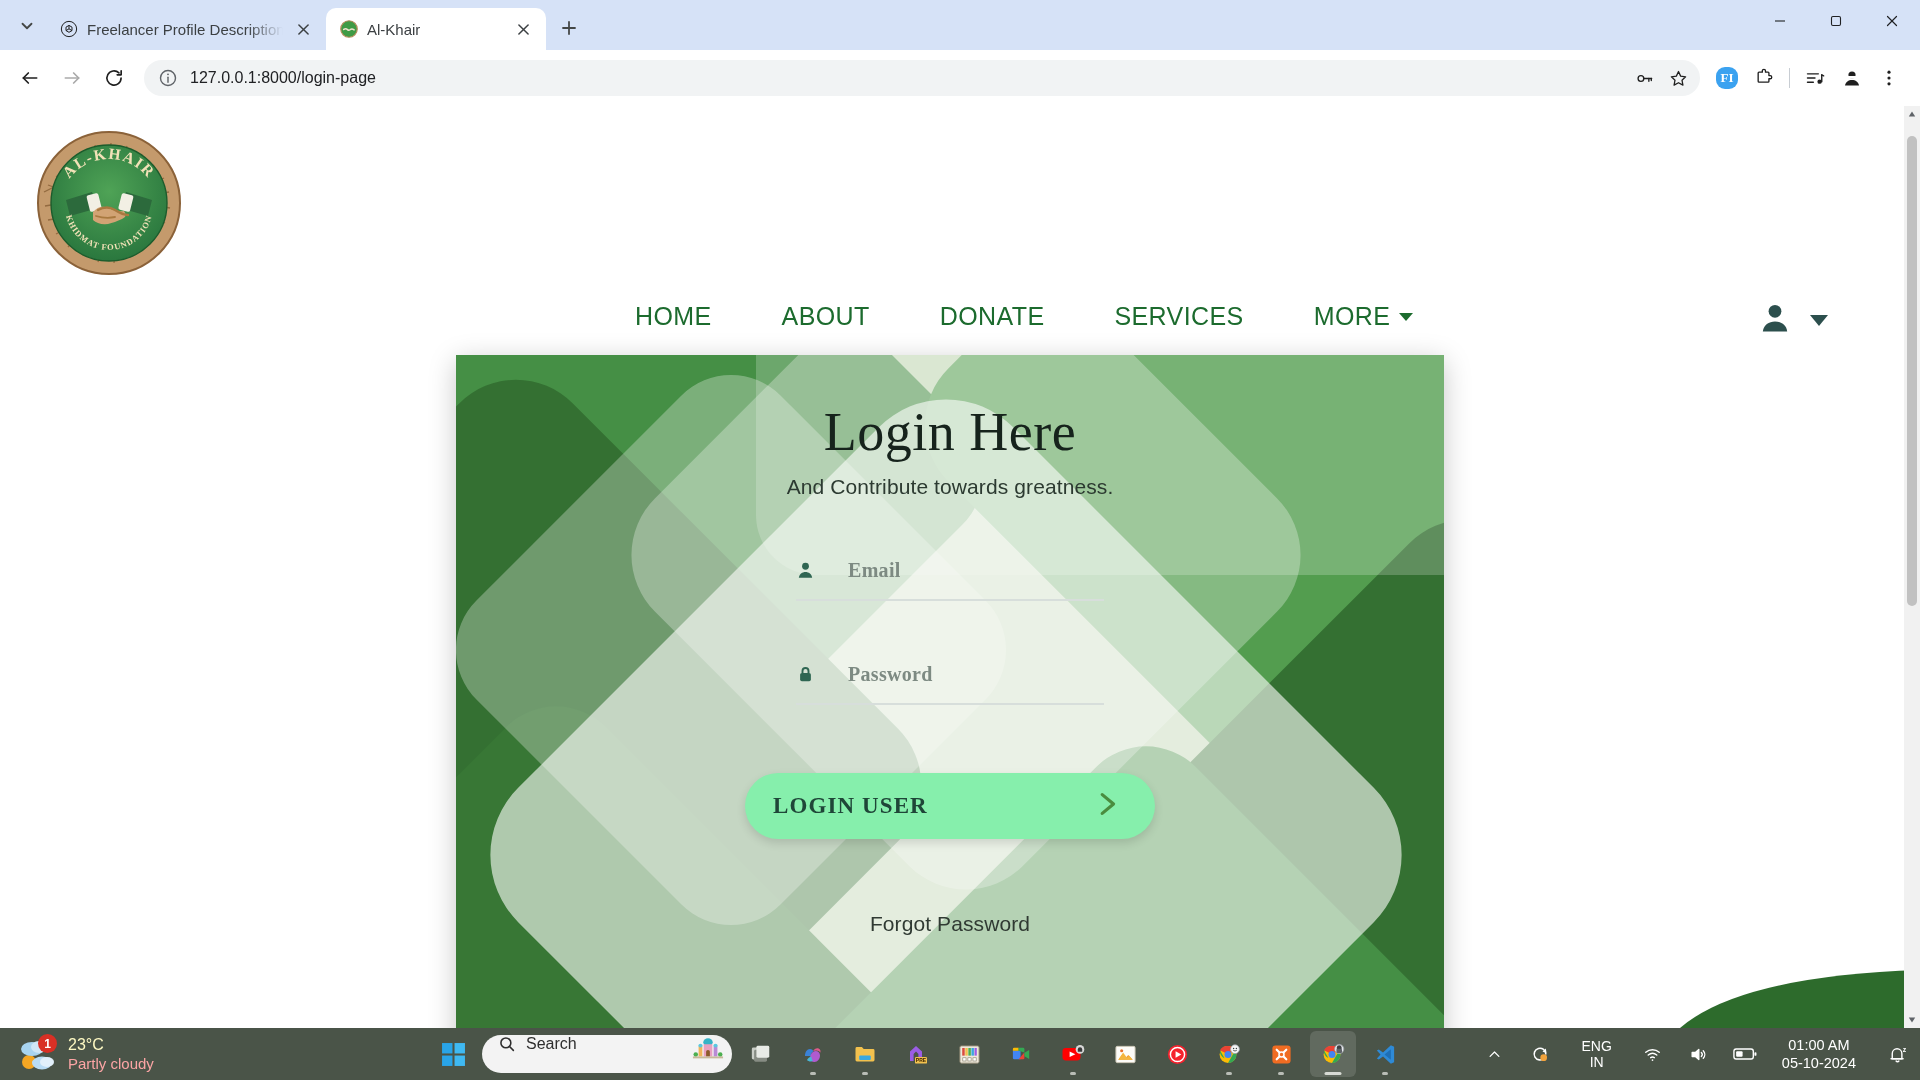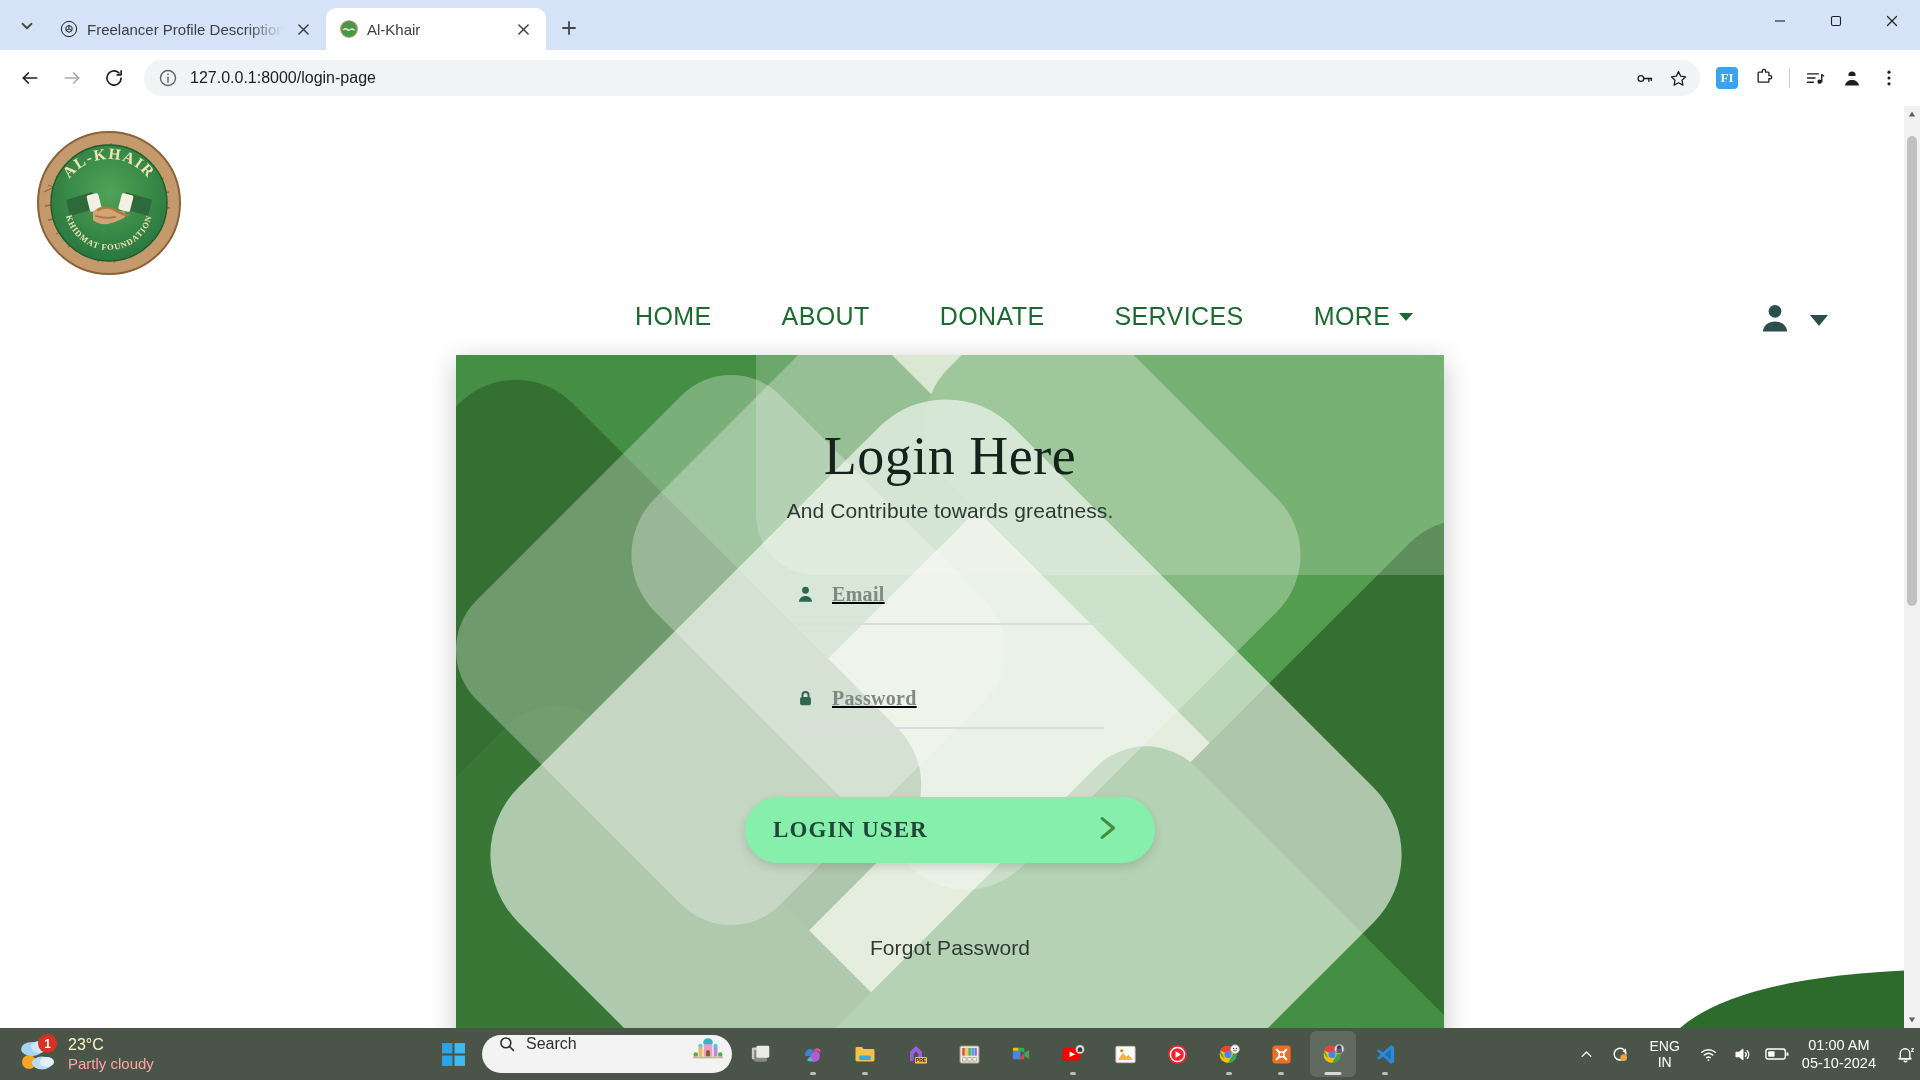--- a/index.html
+++ b/index.html
@@ -138,21 +138,21 @@
   .tb-right { display: flex; align-items: center; gap: 3px; flex: none; }
   .tb-icon {
     width: 34px; height: 34px;
     display: flex; align-items: center; justify-content: center;
     border-radius: 50%;
   }
   .tb-icon svg { width: 20px; height: 20px; }
   .ext-fi {
     width: 22px; height: 22px;
     background: #3ba2f0;
-    border-radius: 4px;
+    border-radius: 9px;
     color: #fff;
     font-size: 13px;
     font-weight: bold;
     display: flex; align-items: center; justify-content: center;
     font-family: "Liberation Serif", serif;
   }
   .tb-sep { width: 1px; height: 20px; background: #c8cdd3; margin: 0 5px; }
 
   
   .viewport {
@@ -236,21 +236,21 @@
 
   .card-content {
     position: absolute;
     inset: 0;
     z-index: 4;
     display: flex;
     flex-direction: column;
     align-items: center;
   }
   .card-title {
-    margin-top: 70px;
+    margin-top: 46px;
     font-family: "Liberation Serif", serif;
     font-size: 54px;
     color: #16231c;
     font-weight: 400;
     letter-spacing: .5px;
   }
   .card-sub {
     margin-top: 12px;
     font-size: 21px;
     color: #2c3a31;
@@ -260,23 +260,22 @@
   .field {
     width: 308px;
     margin-top: 0;
     position: relative;
   }
   .field.email { margin-top: 56px; }
   .field.password { margin-top: 58px; }
   .field-row {
     display: flex;
     align-items: center;
-    gap: 16px;
+    gap: 32px;
     height: 30px;
-    text-decoration: underline;
   }
   .field-icon { width: 20px; height: 22px; flex: none; display: flex; align-items: center; }
   .field-ph {
     font-family: "Liberation Serif", serif;
     font-size: 20px;
     font-weight: bold;
     color: #7d8a82;
     letter-spacing: .3px;
   }
   .field-line {
@@ -408,23 +407,23 @@
     border-radius: 2px;
     background: #b9bdb6;
   }
   .tb-dot.wide { width: 17px; background: #d7dad4; }
 
   .tray {
     position: absolute;
     right: 0;
     display: flex;
     align-items: center;
-    gap: 4px;
+    gap: 16px;
     height: 52px;
-    padding-right: 0;
+    padding-right: 8px;
   }
   .tray-icon {
     width: 30px; height: 34px;
     display: flex; align-items: center; justify-content: center;
   }
   .lang {
     text-align: center;
     color: #fff;
     font-size: 14px;
     line-height: 1.15;

